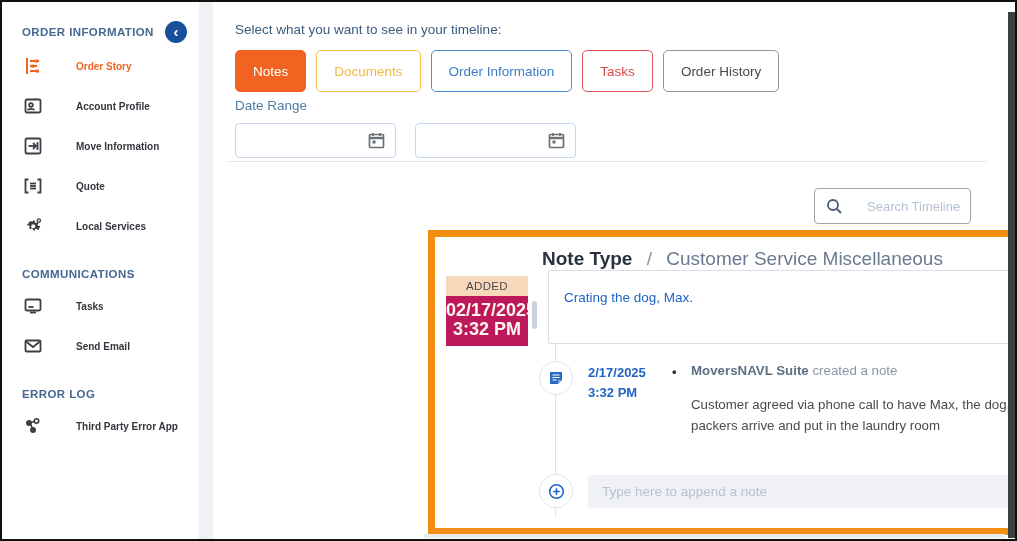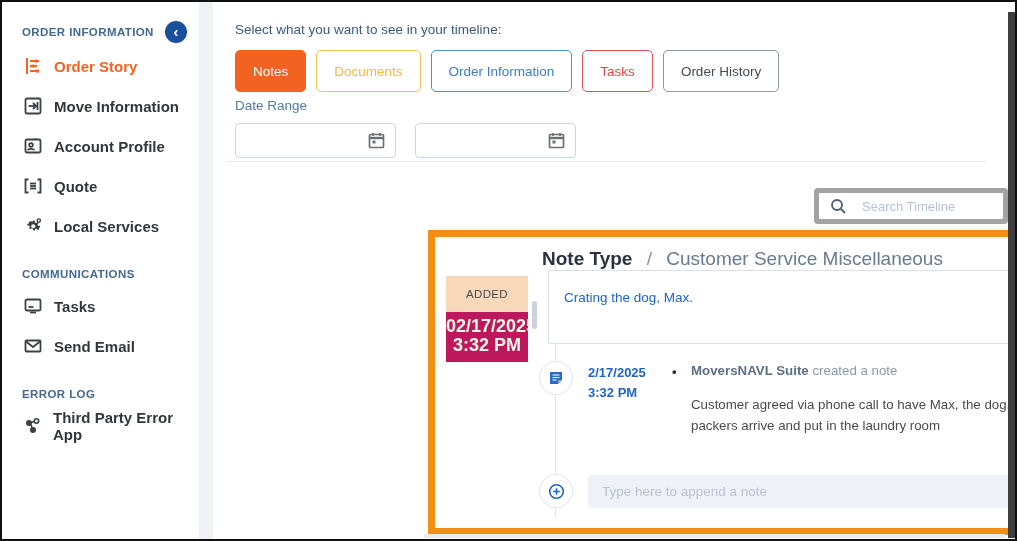--- a/index.html
+++ b/index.html
@@ -11,51 +11,51 @@
   }
   
   .sidebar { position:absolute; left:0; top:0; bottom:0; width:197px; background:#fff; }
   .sidebar-divider { position:absolute; left:197px; top:0; bottom:0; width:14px; background:#eef1f5; }
   .side-head { display:flex; align-items:center; justify-content:space-between; padding:18px 12px 2px 20px; height:44px; }
   .side-head-label { font-size:11.5px; letter-spacing:.4px; color:#44688F; font-weight:700; }
   .collapse-btn { width:22px; height:22px; border-radius:50%; background:#1A4F9C; color:#fff;
     display:flex; align-items:center; justify-content:center; font-size:15px; font-weight:700; cursor:pointer; padding-bottom:2px;}
   .side-item { display:flex; align-items:center; height:40px; padding-left:20px; cursor:pointer; }
   .side-item .ico { width:22px; display:flex; justify-content:center; color:#3b3f46; }
-  .side-item .lbl { margin-left:10px; font-size:15px; font-weight:600; color:#33373d; }
+  .side-item .lbl { margin-left:32px; font-size:10px; font-weight:600; color:#33373d; }
   .side-item.active .lbl { color:#F26322; }
   .side-item.active .ico { color:#F26322; }
   .side-section { display:flex; align-items:flex-end; height:40px; padding:0 16px 6px 20px;
     font-size:11.5px; letter-spacing:.4px; color:#44688F; font-weight:700; }
   
   .main { position:absolute; left:211px; top:0; right:0; bottom:0; background:#fff; }
   .prompt { position:absolute; left:22px; top:20px; font-size:13.5px; color:#3C5A7D; }
   .filter-row { position:absolute; left:22px; top:48px; display:flex; gap:10px; }
   .fbtn { height:42px; display:inline-flex; align-items:center; padding:16px 17px; border-radius:5px;
     font-size:13.5px; background:#fff; cursor:pointer; border:1px solid transparent; }
   .fbtn.notes { background:#F26322; border-color:#F26322; color:#fff; }
   .fbtn.documents { border-color:#F2C14E; color:#EDBB45; }
   .fbtn.orderinfo { border-color:#4A90D2; color:#3E7CC7; }
   .fbtn.tasks { border-color:#E25353; color:#E04848; }
   .fbtn.history { border-color:#8E959D; color:#454B54; }
   .date-label { position:absolute; left:22px; top:96px; font-size:13.5px; color:#527AA3; }
   .date-input { position:absolute; top:121px; width:161px; height:35px; border:1px solid #C7D7EC;
     border-radius:4px; background:#fff; display:flex; align-items:center; justify-content:flex-end; padding-right:10px; cursor:text; }
   .date-input.start { left:22px; } .date-input.end { left:202px; }
   .top-divider { position:absolute; left:14px; right:28px; top:159px; border-top:1px solid #e8e8e8; }
-  .search-box { position:absolute; left:601px; top:186px; width:194px; height:36px; border:5px solid #a3a3a3;
-    border-radius:4px; display:flex; align-items:center; padding-left:11px; gap:15px; background:#fff; }
+  .search-box { position:absolute; left:601px; top:186px; width:157px; height:36px; border:1px solid #a3a3a3;
+    border-radius:4px; display:flex; align-items:center; padding-left:11px; gap:24px; background:#fff; }
   .search-box input { border:none; outline:none; width:115px; font-size:13px; color:#40536b;
     font-family:"Liberation Sans", sans-serif; background:transparent; }
   .search-box input::placeholder { color:#B5C1D2; }
   
   .panel { position:absolute; left:215px; top:228px; width:786px; height:305px;
     border:7px solid #F28E12; background:#fff; }
   .event-badge { position:absolute; left:11px; top:39px; width:82px; text-align:center; cursor:pointer; }
-  .event-badge .status { background:#F8D8BA; color:#4a4a4a; font-size:11.5px; padding:12px 0; letter-spacing:.3px; }
+  .event-badge .status { background:#F8D8BA; color:#4a4a4a; font-size:11.5px; padding:4px 0; letter-spacing:.3px; }
   .event-badge .when { background:#be185d; color:#FFF7EA; font-size:18px; font-weight:600; padding:5px 0 7px; line-height:19px; }
   .scroll-pill { position:absolute; left:97px; top:64px; width:5px; height:28px; background:#ccd2dd; border-radius:3px; cursor:pointer; }
   .vline { position:absolute; left:120px; top:28px; bottom:10px; width:1px; background:#dfe4ee; }
   .crumb { position:absolute; left:107px; top:11px; font-size:19px; }
   .crumb .a { font-weight:700; color:#2A3240; }
   .crumb .sep { color:#8a93a3; margin:0 9px; }
   .crumb .b { color:#6A7A90; }
   .note-card { position:absolute; left:113px; top:33px; width:657px; height:74px;
     border:1px solid #D9DEE8; border-radius:2px; background:#fff; }
   .note-card .title { position:absolute; left:15px; top:19px; color:#1F63C6; font-weight:400; font-size:13.5px; cursor:pointer; }
@@ -100,39 +100,39 @@
           <rect x="7.5" y="7.6" width="3" height="3" fill="currentColor" stroke="none"></rect>
           <rect x="12" y="12.6" width="3" height="3" fill="currentColor" stroke="none"></rect>
         </svg>
       </span>
       <span class="lbl">Order Story</span>
     </div>
 
     <div class="side-item">
       <span class="ico">
         <svg width="18" height="18" viewBox="0 0 18 18" fill="none" stroke="currentColor" stroke-width="1.8">
+          <rect x="1.5" y="2.5" width="15" height="13" rx="1.5"></rect>
+          <circle cx="7" cy="8" r="1.8"></circle>
+            <path d="M3.8 13.2c.6-1.9 5.8-1.9 6.4 0"></path>
+            <path d="M11.5 2.5v-1"></path>
+        </svg>
+      </span>
+      <span class="lbl">Account Profile</span>
+    </div>
+
+    <div class="side-item">
+      <span class="ico">
+        <svg width="18" height="18" viewBox="0 0 18 18" fill="none" stroke="currentColor" stroke-width="1.8">
           <rect x="1.5" y="1.5" width="15" height="15" rx="1.5"></rect>
           <path d="M4.5 9h7"></path>
             <path d="M9 6l3 3-3 3"></path>
             <path d="M13.5 5v8"></path>
         </svg>
       </span>
       <span class="lbl">Move Information</span>
-    </div>
-
-    <div class="side-item">
-      <span class="ico">
-        <svg width="18" height="18" viewBox="0 0 18 18" fill="none" stroke="currentColor" stroke-width="1.8">
-          <rect x="1.5" y="2.5" width="15" height="13" rx="1.5"></rect>
-          <circle cx="7" cy="8" r="1.8"></circle>
-            <path d="M3.8 13.2c.6-1.9 5.8-1.9 6.4 0"></path>
-            <path d="M11.5 2.5v-1"></path>
-        </svg>
-      </span>
-      <span class="lbl">Account Profile</span>
     </div>
 
     <div class="side-item">
       <span class="ico">
         <svg width="18" height="18" viewBox="0 0 18 18" fill="none" stroke="currentColor" stroke-width="1.8">
           <path d="M4.5 2.5h-3v13h3"></path>
             <path d="M13.5 2.5h3v13h-3"></path>
           <path d="M6 6.5h6"></path>
             <path d="M6 9h6"></path>
             <path d="M6 11.5h6"></path>

